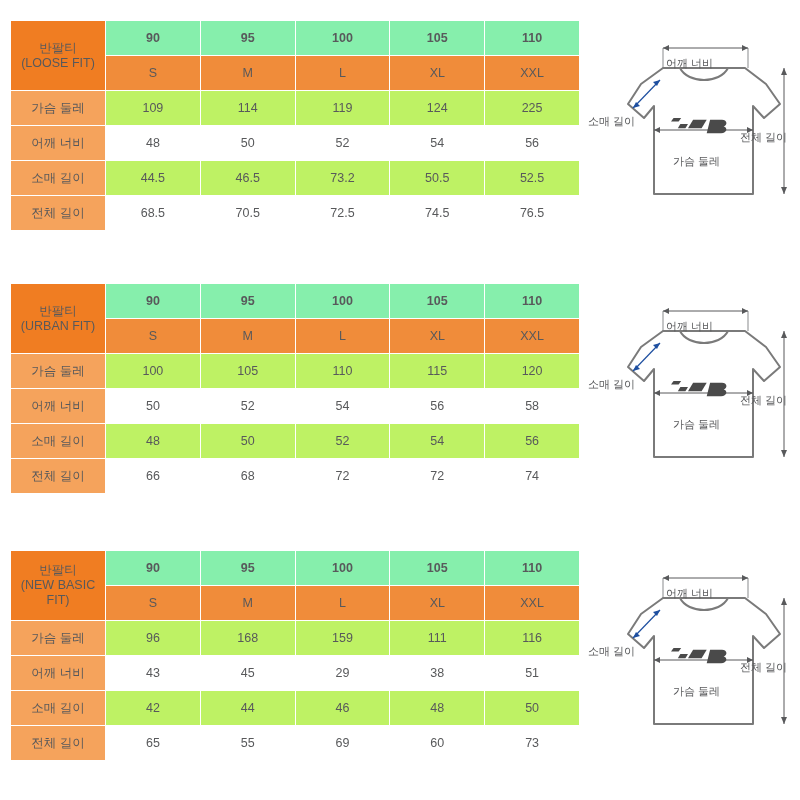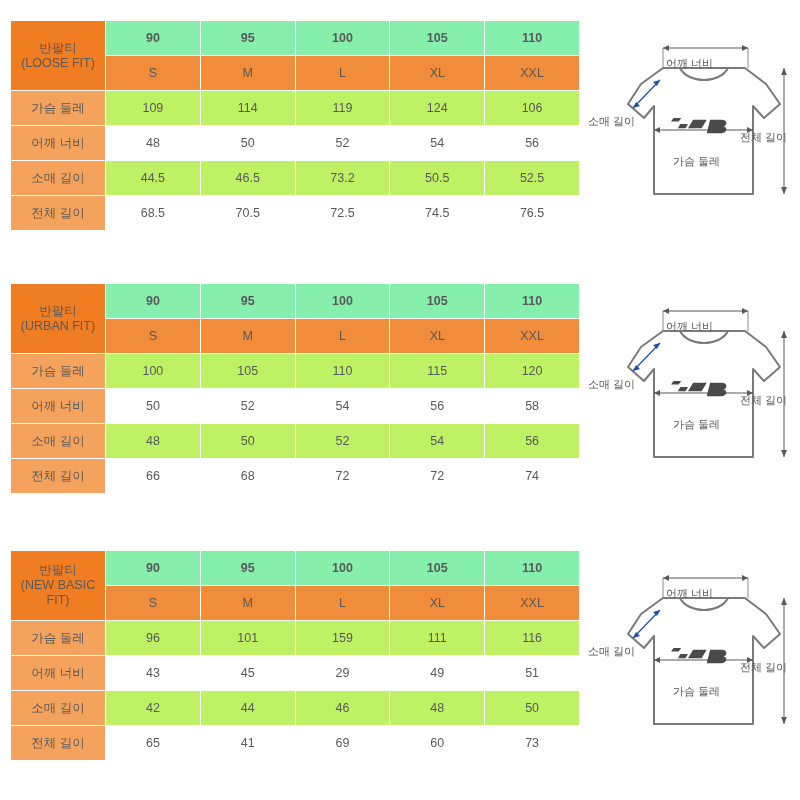--- a/index.html
+++ b/index.html
@@ -115,21 +115,21 @@
         <td class="hdr-alpha">L</td>
         <td class="hdr-alpha">XL</td>
         <td class="hdr-alpha">XXL</td>
       </tr>
       <tr class="shade">
         <td class="rowlabel">가슴 둘레</td>
         <td class="val">109</td>
         <td class="val">114</td>
         <td class="val">119</td>
         <td class="val">124</td>
-        <td class="val">106</td>
+        <td class="val">225</td>
       </tr>
       <tr class="plain">
         <td class="rowlabel">어깨 너비</td>
         <td class="val">48</td>
         <td class="val">50</td>
         <td class="val">52</td>
         <td class="val">54</td>
         <td class="val">56</td>
       </tr>
       <tr class="shade">
@@ -294,45 +294,45 @@
       <tr>
         <td class="hdr-alpha">S</td>
         <td class="hdr-alpha">M</td>
         <td class="hdr-alpha">L</td>
         <td class="hdr-alpha">XL</td>
         <td class="hdr-alpha">XXL</td>
       </tr>
       <tr class="shade">
         <td class="rowlabel">가슴 둘레</td>
         <td class="val">96</td>
-        <td class="val">101</td>
+        <td class="val">168</td>
         <td class="val">159</td>
         <td class="val">111</td>
         <td class="val">116</td>
       </tr>
       <tr class="plain">
         <td class="rowlabel">어깨 너비</td>
         <td class="val">43</td>
         <td class="val">45</td>
         <td class="val">29</td>
-        <td class="val">49</td>
+        <td class="val">38</td>
         <td class="val">51</td>
       </tr>
       <tr class="shade">
         <td class="rowlabel">소매 길이</td>
         <td class="val">42</td>
         <td class="val">44</td>
         <td class="val">46</td>
         <td class="val">48</td>
         <td class="val">50</td>
       </tr>
       <tr class="plain">
         <td class="rowlabel">전체 길이</td>
         <td class="val">65</td>
-        <td class="val">41</td>
+        <td class="val">55</td>
         <td class="val">69</td>
         <td class="val">60</td>
         <td class="val">73</td>
       </tr>
     </tbody>
       </table>
 
     <div class="diagram">
       <svg width="212" height="225" viewBox="0 0 212 225" xmlns="http://www.w3.org/2000/svg">
         <line x1="75" y1="22" x2="160" y2="22" stroke="#58595b" stroke-width="1"></line>

